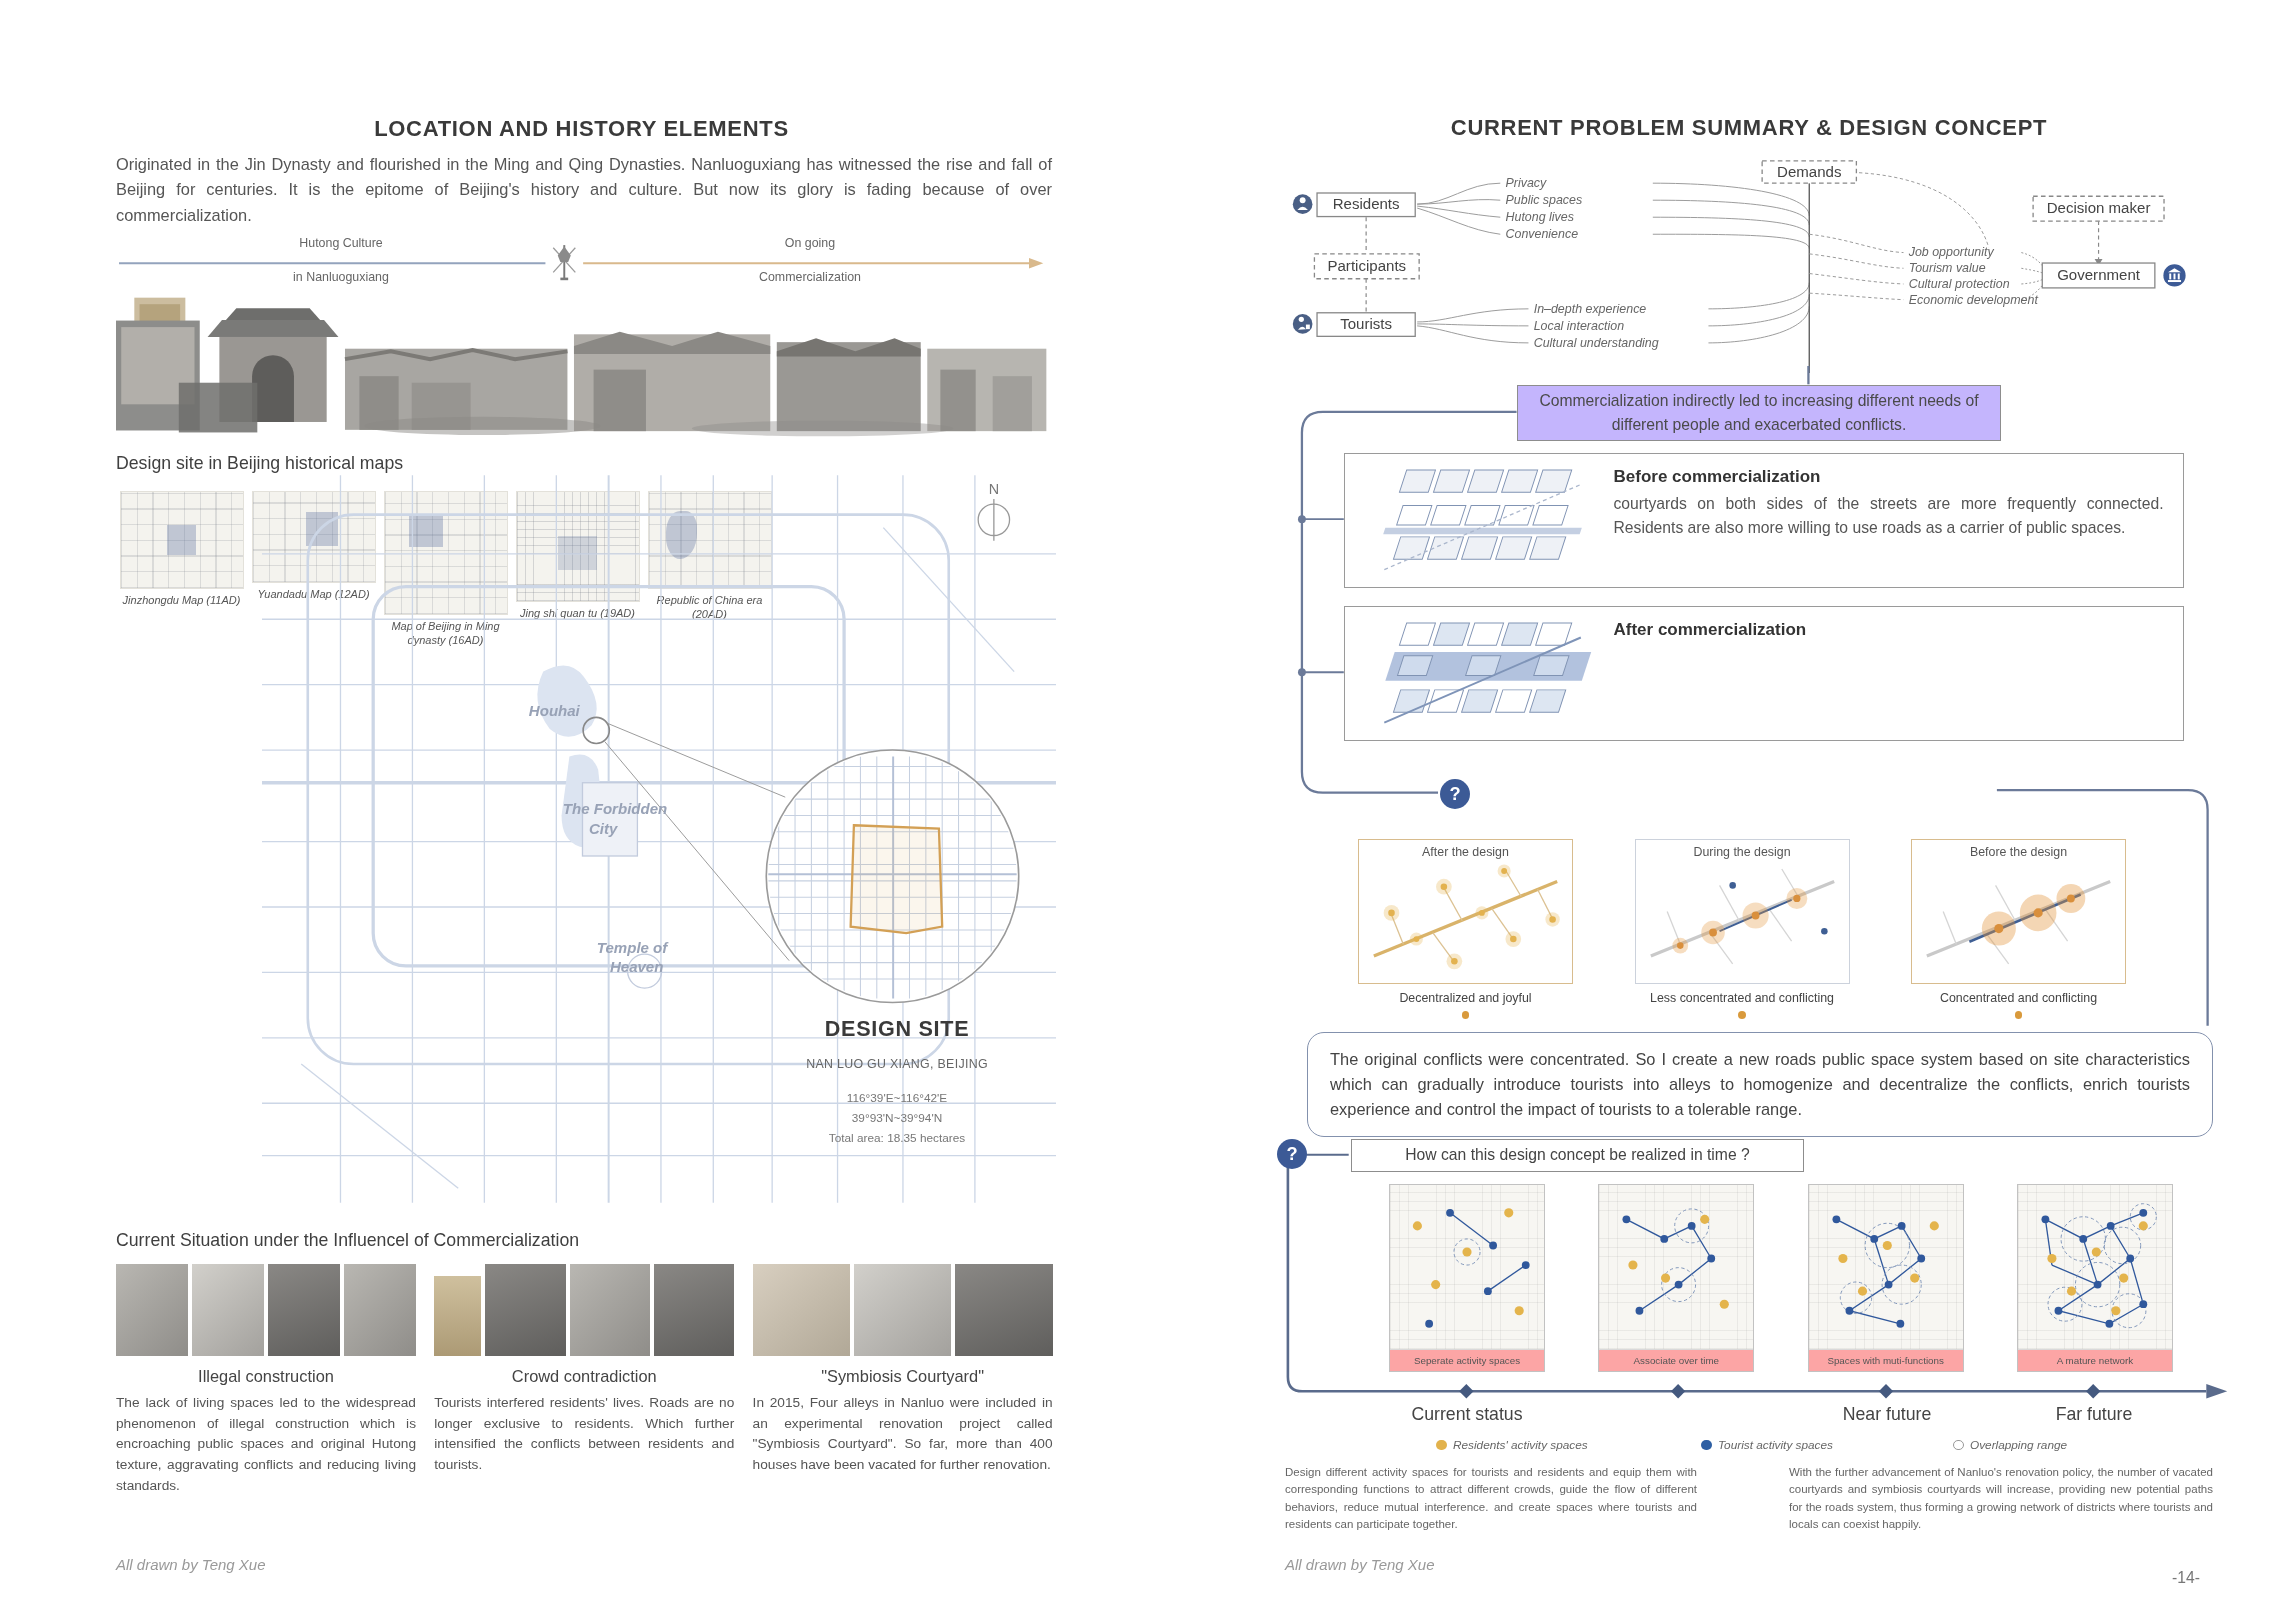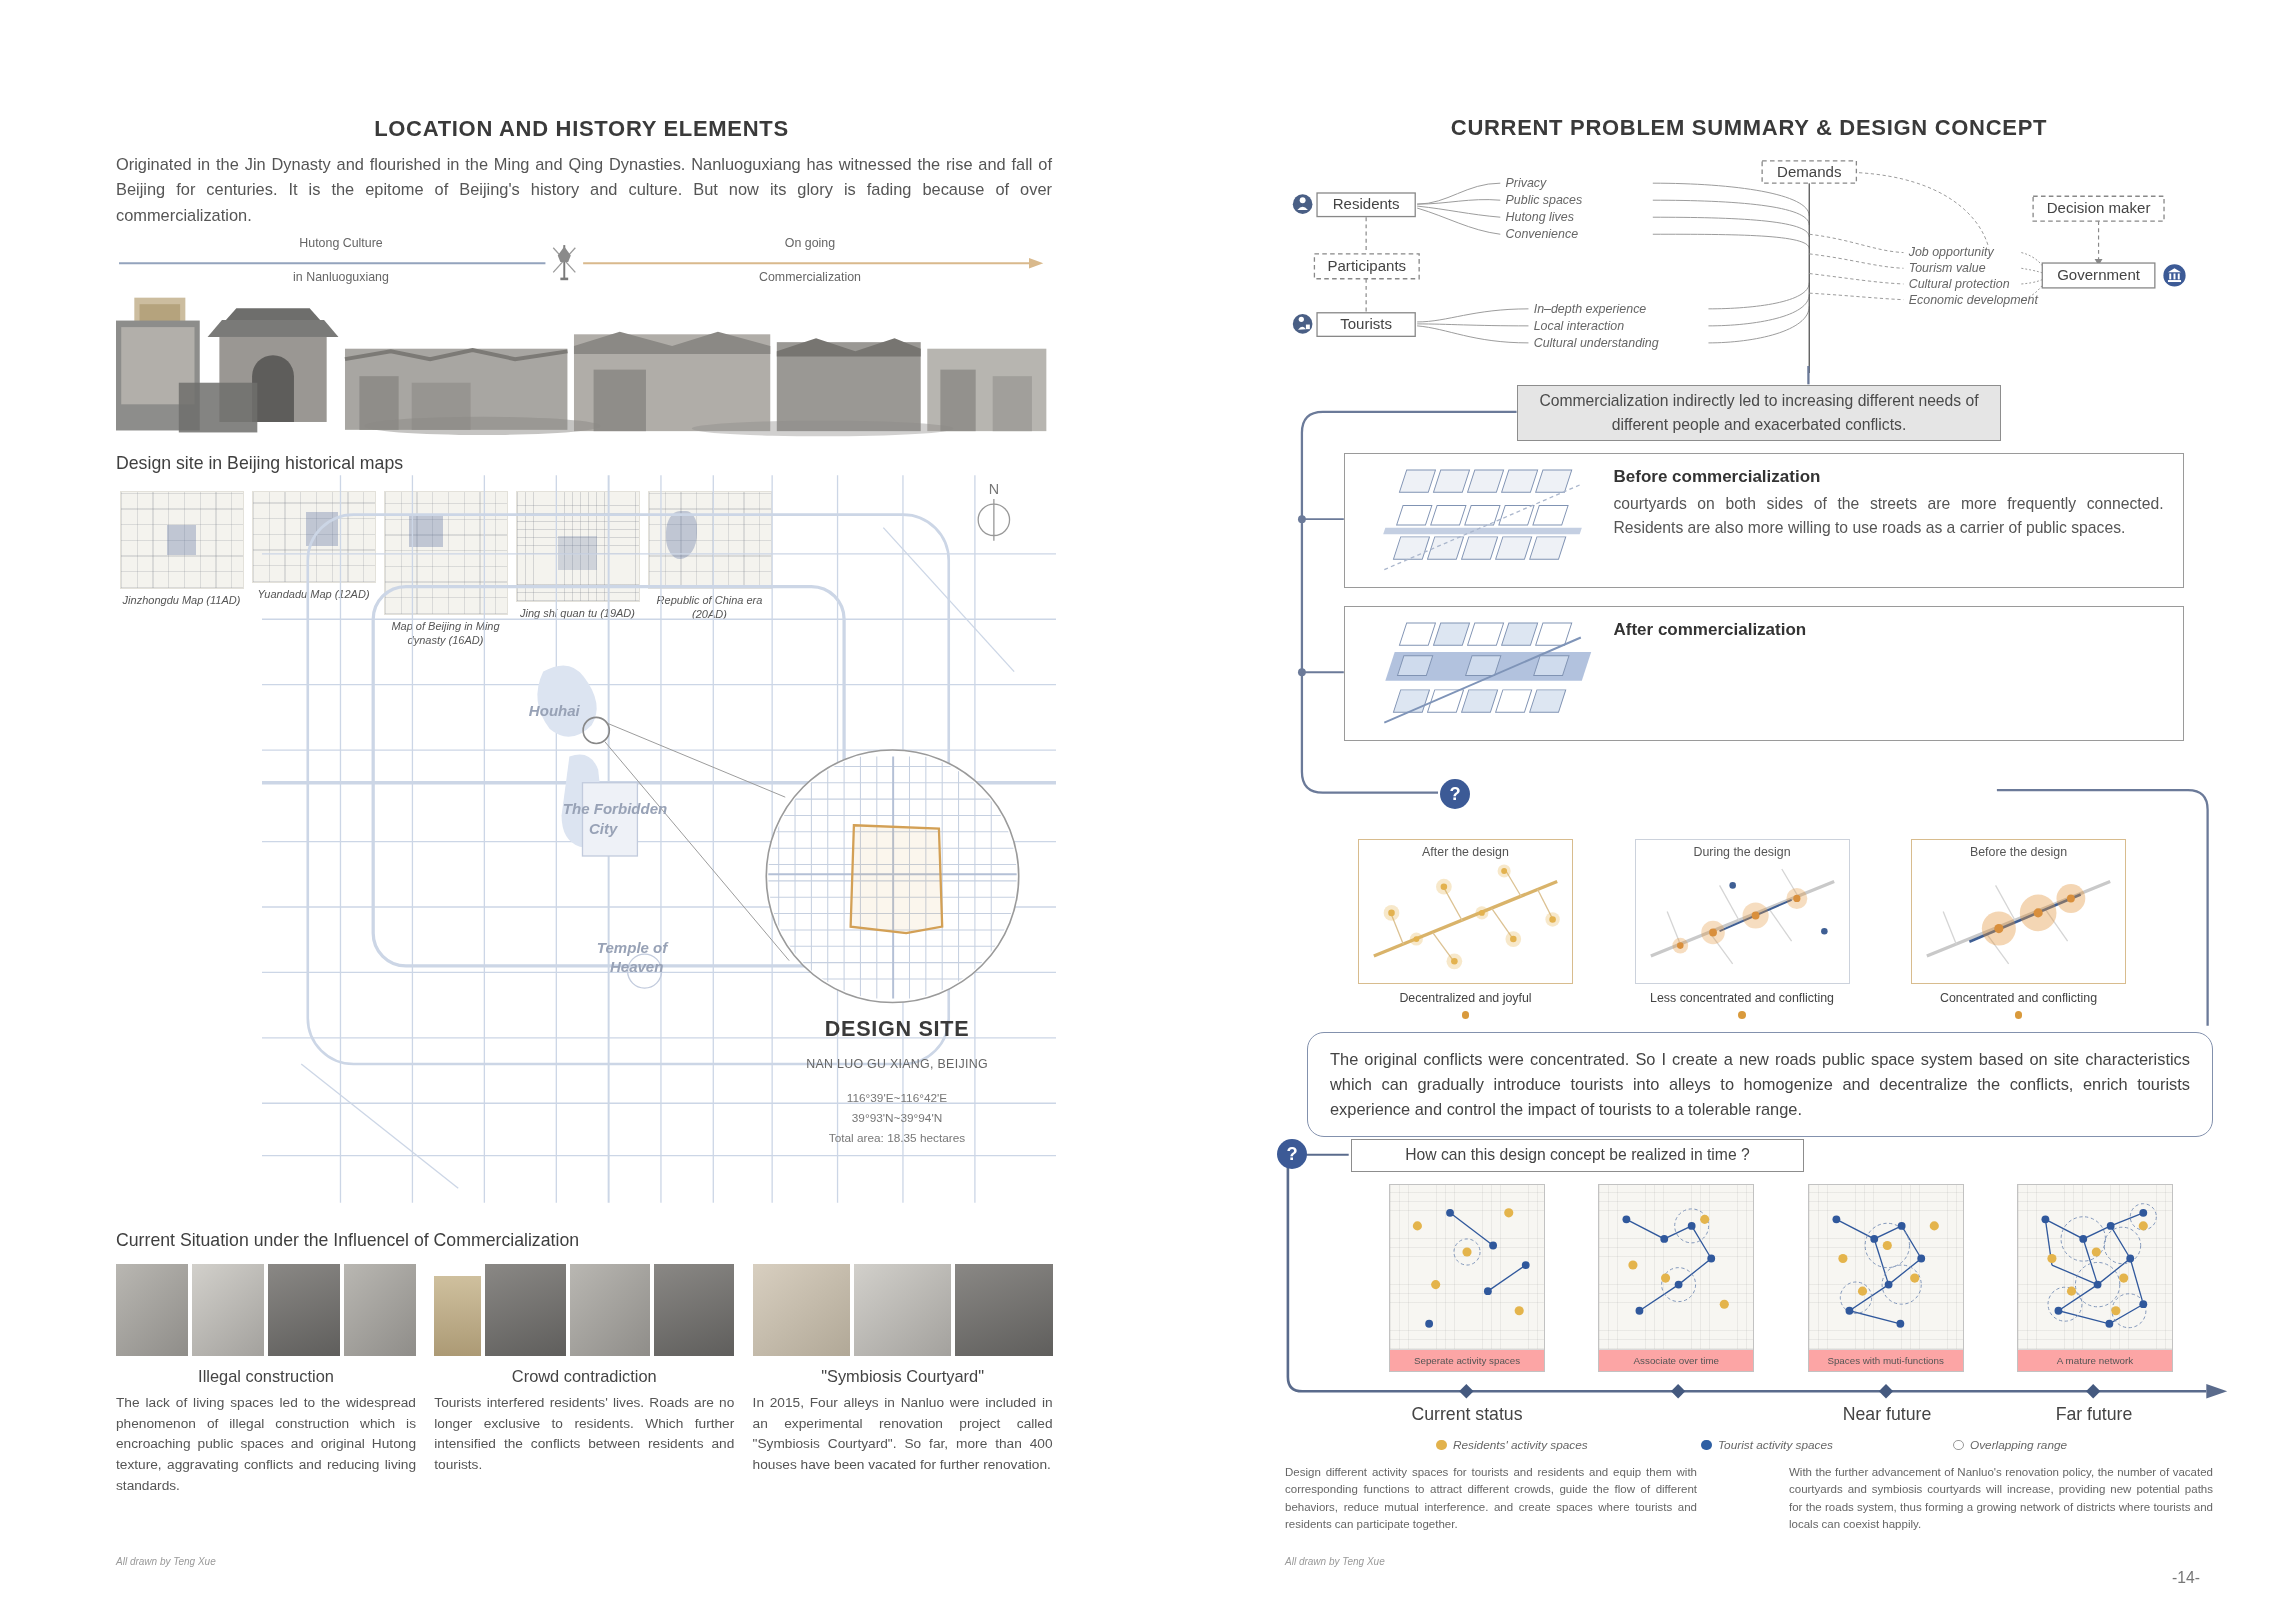--- a/index.html
+++ b/index.html
@@ -5,21 +5,21 @@
   * { margin:0; padding:0; box-sizing:border-box; }
   html,body { background:#ffffff; }
   body { font-family:"Liberation Sans", sans-serif; color:#444; width:2295px; }
   .board { position:relative; width:2295px; height:1623px; background:#fff; overflow:hidden; }
   .abs { position:absolute; }
 
   
   .page-title { font-size:22px; font-weight:bold; color:#3a3a3a; letter-spacing:0.7px; text-align:center; }
   .section-heading { font-size:17.7px; color:#3f3f3f; }
   .body-text { font-size:16.4px; color:#555; line-height:1.55; text-align:justify; }
-  .micro-footer { font-size:10px; font-style:italic; color:#999; }
+  .micro-footer { font-size:15px; font-style:italic; color:#999; }
 
   
   .timeline-label { position:absolute; font-size:12.4px; color:#666; width:262px; text-align:center; }
   .collage-svg { display:block; }
 
   .maps-sidebar { display:flex; flex-direction:row; gap:1px; width:134px;margin-top:9px; }
   .hist-item { display:flex; flex-direction:column; align-items:center; gap:3.9px; }
   .hist-thumb { width:124px; border:0.7px solid #e3e1da; background:#f4f3ee; position:relative;
      background-image:
        repeating-linear-gradient(0deg, rgba(125,130,140,0.22) 0 1.3px, transparent 1.3px 15.7px),
@@ -46,21 +46,21 @@
   .photo-strip { display:flex; gap:3.9px; height:92px; align-items:flex-end; }
   .ph { flex:1; height:100%; background:linear-gradient(135deg,#b9b7b2,#8f8d89); }
   .ph.dark { background:linear-gradient(160deg,#8a8885,#5f5e5c); }
   .ph.light { background:linear-gradient(140deg,#d2d0cb,#a3a19d); }
   .ph.sepia { flex:0 0 47px; height:80px; background:linear-gradient(180deg,#cfc09e,#ac9a75); }
   .ph.tan { background:linear-gradient(140deg,#d8cfc0,#b1a897); }
   .sit-title { font-size:16.4px; color:#444; text-align:center; margin-top:10.5px; }
   .sit-text { font-size:13.7px; color:#555; line-height:1.5; text-align:justify; margin-top:7.9px; }
 
   
-  .framed-box { border:1.3px solid #8d8d8d; background:#e5e5e5; }
+  .framed-box { border:1.3px solid #8d8d8d; background:#c4b5fd; }
   .center-lines { display:flex; align-items:center; justify-content:center; text-align:center; }
   .concept-note { font-size:15.7px; color:#4a4a4a; line-height:1.5; }
 
   .ba-box { position:absolute; border:1.3px solid #9a9a9a; background:#fff; display:flex; z-index:2; }
   .ba-illu { width:262px; height:100%; flex:0 0 262px; }
   .ba-textwrap { padding:13px 18.3px 10.5px 6.5px; }
   .ba-title { font-size:17px; font-weight:bold; color:#333; margin-bottom:5.2px; }
   .ba-text { font-size:15.7px; color:#555; line-height:1.5; text-align:justify; }
 
   .q-circle { position:absolute; width:30px; height:30px; border-radius:50%; background:#3c5a96; color:#fff;

